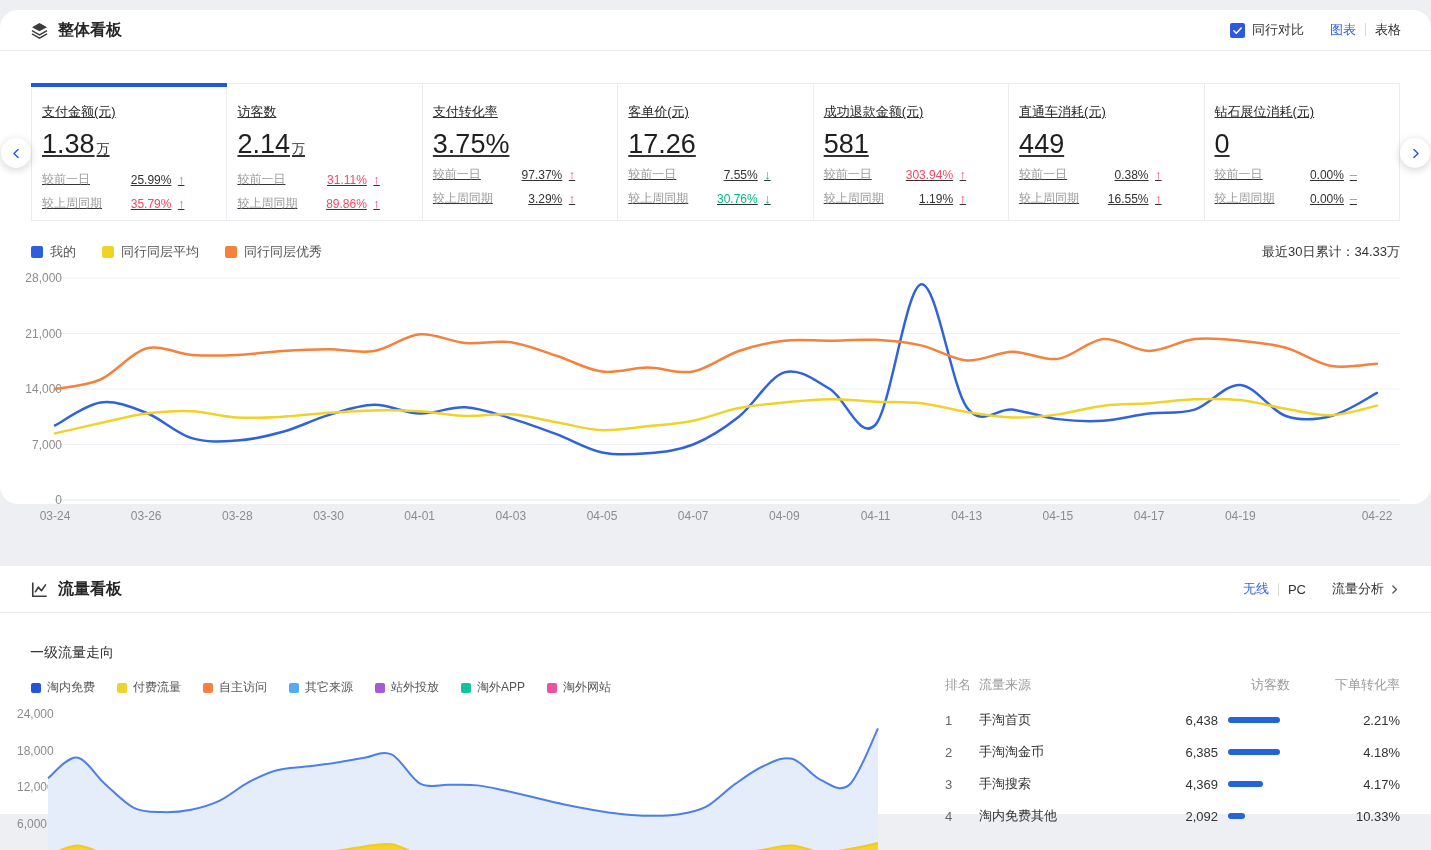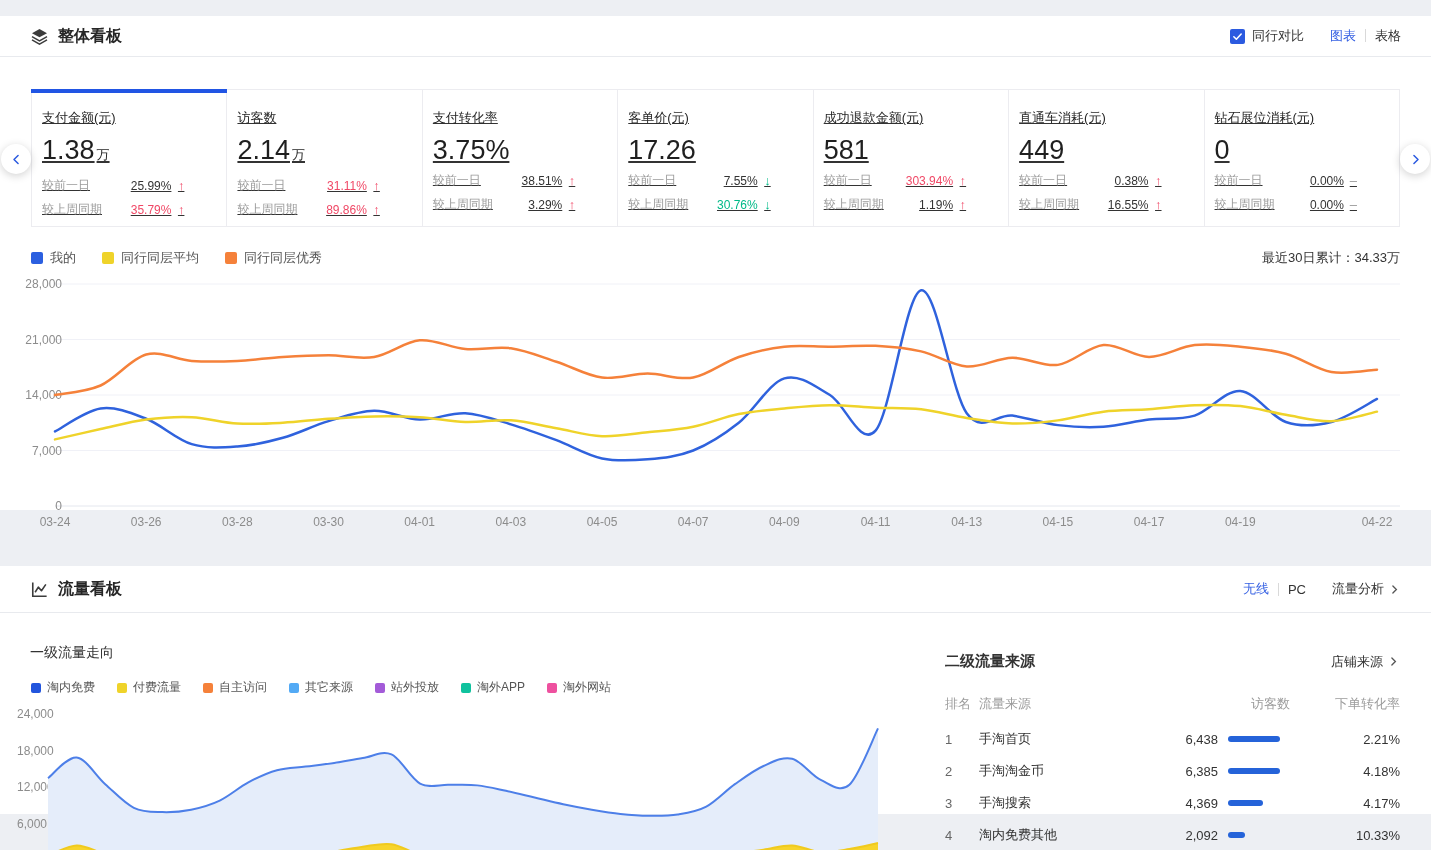--- a/index.html
+++ b/index.html
@@ -1,19 +1,19 @@
 <!DOCTYPE html>
 <html><head>
 <meta charset="utf-8">
 <style>
   * { margin:0; padding:0; box-sizing:border-box; }
   html,body { width:1431px; height:850px; overflow:hidden; background:#edeff3;
     font-family:"Liberation Sans","DejaVu Sans",sans-serif; color:#333; }
   .panel { position:absolute; left:0; right:0; background:#fff; }
-  #panel-overview { top:16px; height:494px; }
+  #panel-overview { top:10px; height:494px;border-radius:18px; }
   #panel-traffic { top:566px; height:248px; }
 
   .sec-header { height:41px; display:flex; align-items:center; padding:0 30px;
     border-bottom:1px solid #e8eaee; }
   #panel-traffic .sec-header { height:47px; }
   .sec-title { font-size:16px; font-weight:700; color:#262626; margin-left:9px; }
   .sec-icon { width:19px; height:19px; display:inline-flex; }
   .hdr-right { margin-left:auto; display:flex; align-items:center; font-size:13px; }
 
   .chk { width:15px; height:15px; background:#2b5ae0; border-radius:2px;
@@ -134,21 +134,21 @@
           <span class="mlabel">较上周同期</span>
           <span class="mval red">89.86%</span>
           <span class="arrow up">↑</span>
         </div>
       </div>
       <div class="card">
         <div class="card-label">支付转化率</div>
         <div class="card-value">3.75%</div>
         <div class="mrow">
           <span class="mlabel">较前一日</span>
-          <span class="mval dark">38.51%</span>
+          <span class="mval dark">97.37%</span>
           <span class="arrow up">↑</span>
         </div>
         <div class="mrow">
           <span class="mlabel">较上周同期</span>
           <span class="mval dark">3.29%</span>
           <span class="arrow up">↑</span>
         </div>
       </div>
       <div class="card">
         <div class="card-label">客单价(元)</div>
@@ -327,31 +327,20 @@
       <text x="17" y="91.19959999999999" font-size="12" fill="#8c8c8c">12,000</text>
       <text x="17" y="54.79939999999999" font-size="12" fill="#8c8c8c">18,000</text>
       <text x="17" y="18.39919999999998" font-size="12" fill="#8c8c8c">24,000</text>
       <path d="M48,78.09955C52.770114942528735,74.66175333333332,67.08045977011494,56.46165333333333,76.62068965517241,57.47277C86.16091954022988,58.48388666666666,95.70114942528735,75.77398166666666,105.24137931034483,84.16624999999999C114.7816091954023,92.55851833333332,124.32183908045977,103.17524333333333,133.86206896551724,107.82638C143.4022988505747,112.47751666666667,152.94252873563218,111.769735,162.48275862068965,112.07307C172.02298850574712,112.376405,181.5632183908046,111.56751166666666,191.10344827586206,109.64639C200.64367816091954,107.72526833333333,210.183908045977,105.09636499999999,219.72413793103448,100.54633999999999C229.26436781609195,95.99631499999998,238.80459770114942,87.40182333333333,248.3448275862069,82.34624C257.88505747126436,77.29065666666666,267.4252873563218,72.84174333333334,276.9655172413793,70.21284C286.5057471264368,67.58393666666666,296.0459770114943,67.78616,305.58620689655174,66.57282C315.1264367816092,65.35947999999999,324.66666666666663,64.34836333333334,334.2068965517241,62.9328C343.7471264367816,61.51723666666667,353.28735632183907,59.49500333333332,362.82758620689657,58.07943999999999C372.36781609195407,56.66387666666666,381.9080459770115,50.19273,391.44827586206895,54.43942C400.9885057471264,58.68611,410.52873563218395,78.50399666666667,420.0689655172414,83.55958C429.60919540229884,88.61516333333333,439.1494252873563,84.469585,448.6896551724138,84.77292C458.2298850574713,85.076255,467.7701149425287,84.36847333333333,477.3103448275862,85.37959C486.8505747126437,86.39070666666666,496.39080459770116,88.81738666666666,505.9310344827586,90.83962C515.471264367816,92.86185333333333,525.0114942528736,95.28853333333333,534.551724137931,97.51299C544.0919540229885,99.73744666666667,553.632183908046,102.16412666666666,563.1724137931035,104.18636C572.7126436781609,106.20859333333333,582.2528735632184,108.02860333333334,591.7931034482758,109.64639C601.3333333333333,111.26417666666666,610.8735632183908,112.88196333333333,620.4137931034483,113.89308C629.9540229885057,114.90419666666666,639.4942528735633,115.61197833333333,649.0344827586207,115.71309C658.5747126436781,115.81420166666666,668.1149425287357,116.016425,677.6551724137931,114.49975C687.1954022988506,112.98307500000001,696.735632183908,111.66862333333333,706.2758620689655,106.61304C715.8160919540229,101.55745666666667,725.3563218390805,90.94073166666666,734.8965517241379,84.16624999999999C744.4367816091954,77.39176833333332,753.9770114942529,70.21284,763.5172413793103,65.96615C773.0574712643678,61.71946,782.5977011494253,56.36054166666667,792.1379310344828,58.68611C801.6781609195402,61.01167833333333,811.2183908045977,75.57175833333332,820.7586206896551,79.91955999999999C830.2988505747126,84.26736166666666,839.8390804597701,93.36741166666667,849.3793103448276,84.77292C858.919540229885,76.17842833333333,873.2298850574713,37.755995,878,28.35261 L878,170 L48,170 Z" fill="#e5edfa"></path>
       <path d="M48,78.09955C52.770114942528735,74.66175333333332,67.08045977011494,56.46165333333333,76.62068965517241,57.47277C86.16091954022988,58.48388666666666,95.70114942528735,75.77398166666666,105.24137931034483,84.16624999999999C114.7816091954023,92.55851833333332,124.32183908045977,103.17524333333333,133.86206896551724,107.82638C143.4022988505747,112.47751666666667,152.94252873563218,111.769735,162.48275862068965,112.07307C172.02298850574712,112.376405,181.5632183908046,111.56751166666666,191.10344827586206,109.64639C200.64367816091954,107.72526833333333,210.183908045977,105.09636499999999,219.72413793103448,100.54633999999999C229.26436781609195,95.99631499999998,238.80459770114942,87.40182333333333,248.3448275862069,82.34624C257.88505747126436,77.29065666666666,267.4252873563218,72.84174333333334,276.9655172413793,70.21284C286.5057471264368,67.58393666666666,296.0459770114943,67.78616,305.58620689655174,66.57282C315.1264367816092,65.35947999999999,324.66666666666663,64.34836333333334,334.2068965517241,62.9328C343.7471264367816,61.51723666666667,353.28735632183907,59.49500333333332,362.82758620689657,58.07943999999999C372.36781609195407,56.66387666666666,381.9080459770115,50.19273,391.44827586206895,54.43942C400.9885057471264,58.68611,410.52873563218395,78.50399666666667,420.0689655172414,83.55958C429.60919540229884,88.61516333333333,439.1494252873563,84.469585,448.6896551724138,84.77292C458.2298850574713,85.076255,467.7701149425287,84.36847333333333,477.3103448275862,85.37959C486.8505747126437,86.39070666666666,496.39080459770116,88.81738666666666,505.9310344827586,90.83962C515.471264367816,92.86185333333333,525.0114942528736,95.28853333333333,534.551724137931,97.51299C544.0919540229885,99.73744666666667,553.632183908046,102.16412666666666,563.1724137931035,104.18636C572.7126436781609,106.20859333333333,582.2528735632184,108.02860333333334,591.7931034482758,109.64639C601.3333333333333,111.26417666666666,610.8735632183908,112.88196333333333,620.4137931034483,113.89308C629.9540229885057,114.90419666666666,639.4942528735633,115.61197833333333,649.0344827586207,115.71309C658.5747126436781,115.81420166666666,668.1149425287357,116.016425,677.6551724137931,114.49975C687.1954022988506,112.98307500000001,696.735632183908,111.66862333333333,706.2758620689655,106.61304C715.8160919540229,101.55745666666667,725.3563218390805,90.94073166666666,734.8965517241379,84.16624999999999C744.4367816091954,77.39176833333332,753.9770114942529,70.21284,763.5172413793103,65.96615C773.0574712643678,61.71946,782.5977011494253,56.36054166666667,792.1379310344828,58.68611C801.6781609195402,61.01167833333333,811.2183908045977,75.57175833333332,820.7586206896551,79.91955999999999C830.2988505747126,84.26736166666666,839.8390804597701,93.36741166666667,849.3793103448276,84.77292C858.919540229885,76.17842833333333,873.2298850574713,37.755995,878,28.35261" fill="none" stroke="#4d7fe8" stroke-width="2"></path>
       <path d="M48,155.75331C52.770114942528735,154.03441166666667,67.08045977011494,145.743255,76.62068965517241,145.43992C86.16091954022988,145.136585,95.70114942528735,151.91106666666667,105.24137931034483,153.9333C114.7816091954023,155.95553333333334,124.32183908045977,156.91609416666665,133.86206896551724,157.57332C143.4022988505747,158.23054583333334,152.94252873563218,157.876655,162.48275862068965,157.876655C172.02298850574712,157.876655,181.5632183908046,157.7249875,191.10344827586206,157.57332C200.64367816091954,157.4216525,210.183908045977,157.269985,219.72413793103448,156.96665C229.26436781609195,156.66331499999998,238.80459770114942,156.056645,248.3448275862069,155.75331C257.88505747126436,155.449975,267.4252873563218,155.449975,276.9655172413793,155.14664C286.5057471264368,154.843305,296.0459770114943,154.53997,305.58620689655174,153.9333C315.1264367816092,153.32663,324.66666666666663,152.71996000000001,334.2068965517241,151.50662C343.7471264367816,150.29327999999998,353.28735632183907,147.86659999999998,362.82758620689657,146.65326C372.36781609195407,145.43992,381.9080459770115,142.91212833333333,391.44827586206895,144.22658C400.9885057471264,145.5410316666667,410.52873563218395,152.61884833333335,420.0689655172414,154.53997C429.60919540229884,156.46109166666668,439.1494252873563,155.449975,448.6896551724138,155.75331C458.2298850574713,156.056645,467.7701149425287,156.15775666666667,477.3103448275862,156.35998C486.8505747126437,156.56220333333334,496.39080459770116,156.76442666666665,505.9310344827586,156.96665C515.471264367816,157.16887333333332,525.0114942528736,157.4216525,534.551724137931,157.57332C544.0919540229885,157.7249875,553.632183908046,157.77554333333333,563.1724137931035,157.876655C572.7126436781609,157.97776666666667,582.2528735632184,158.12943416666667,591.7931034482758,158.17999C601.3333333333333,158.23054583333334,610.8735632183908,158.23054583333334,620.4137931034483,158.17999C629.9540229885057,158.12943416666667,639.4942528735633,158.0283225,649.0344827586207,157.876655C658.5747126436781,157.7249875,668.1149425287357,157.62387583333333,677.6551724137931,157.269985C687.1954022988506,156.91609416666665,696.735632183908,156.41053583333334,706.2758620689655,155.75331C715.8160919540229,155.09608416666666,725.3563218390805,154.33774666666665,734.8965517241379,153.32663C744.4367816091954,152.31551333333334,753.9770114942529,151.00106166666666,763.5172413793103,149.68661C773.0574712643678,148.37215833333335,782.5977011494253,145.03547333333333,792.1379310344828,145.43992C801.6781609195402,145.84436666666667,811.2183908045977,151.50662,820.7586206896551,152.11329C830.2988505747126,152.71996000000001,839.8390804597701,150.59661499999999,849.3793103448276,149.07994C858.919540229885,147.563265,873.2298850574713,144.02435666666668,878,143.01324 L878,170 L48,170 Z" fill="#f7d42c"></path>
       <path d="M48,155.75331C52.770114942528735,154.03441166666667,67.08045977011494,145.743255,76.62068965517241,145.43992C86.16091954022988,145.136585,95.70114942528735,151.91106666666667,105.24137931034483,153.9333C114.7816091954023,155.95553333333334,124.32183908045977,156.91609416666665,133.86206896551724,157.57332C143.4022988505747,158.23054583333334,152.94252873563218,157.876655,162.48275862068965,157.876655C172.02298850574712,157.876655,181.5632183908046,157.7249875,191.10344827586206,157.57332C200.64367816091954,157.4216525,210.183908045977,157.269985,219.72413793103448,156.96665C229.26436781609195,156.66331499999998,238.80459770114942,156.056645,248.3448275862069,155.75331C257.88505747126436,155.449975,267.4252873563218,155.449975,276.9655172413793,155.14664C286.5057471264368,154.843305,296.0459770114943,154.53997,305.58620689655174,153.9333C315.1264367816092,153.32663,324.66666666666663,152.71996000000001,334.2068965517241,151.50662C343.7471264367816,150.29327999999998,353.28735632183907,147.86659999999998,362.82758620689657,146.65326C372.36781609195407,145.43992,381.9080459770115,142.91212833333333,391.44827586206895,144.22658C400.9885057471264,145.5410316666667,410.52873563218395,152.61884833333335,420.0689655172414,154.53997C429.60919540229884,156.46109166666668,439.1494252873563,155.449975,448.6896551724138,155.75331C458.2298850574713,156.056645,467.7701149425287,156.15775666666667,477.3103448275862,156.35998C486.8505747126437,156.56220333333334,496.39080459770116,156.76442666666665,505.9310344827586,156.96665C515.471264367816,157.16887333333332,525.0114942528736,157.4216525,534.551724137931,157.57332C544.0919540229885,157.7249875,553.632183908046,157.77554333333333,563.1724137931035,157.876655C572.7126436781609,157.97776666666667,582.2528735632184,158.12943416666667,591.7931034482758,158.17999C601.3333333333333,158.23054583333334,610.8735632183908,158.23054583333334,620.4137931034483,158.17999C629.9540229885057,158.12943416666667,639.4942528735633,158.0283225,649.0344827586207,157.876655C658.5747126436781,157.7249875,668.1149425287357,157.62387583333333,677.6551724137931,157.269985C687.1954022988506,156.91609416666665,696.735632183908,156.41053583333334,706.2758620689655,155.75331C715.8160919540229,155.09608416666666,725.3563218390805,154.33774666666665,734.8965517241379,153.32663C744.4367816091954,152.31551333333334,753.9770114942529,151.00106166666666,763.5172413793103,149.68661C773.0574712643678,148.37215833333335,782.5977011494253,145.03547333333333,792.1379310344828,145.43992C801.6781609195402,145.84436666666667,811.2183908045977,151.50662,820.7586206896551,152.11329C830.2988505747126,152.71996000000001,839.8390804597701,150.59661499999999,849.3793103448276,149.07994C858.919540229885,147.563265,873.2298850574713,144.02435666666668,878,143.01324" fill="none" stroke="#f0ca1e" stroke-width="2"></path>
     </svg>
 
   <div id="sources">
-    <div class="src-head">
-      <span class="src-title">二级流量来源</span>
-      <a class="src-link">
-        <span>店铺来源</span>
-        <span class="chev">
-            <svg viewBox="0 0 24 24" width="13" height="13">
-              <path d="M9 5.5 15.5 12 9 18.5" fill="none" stroke="#555" stroke-width="2.4" stroke-linecap="round"></path>
-            </svg>
-          </span>
-      </a>
-    </div>
     <div class="tbl-header">
       <span class="th-rank">排名</span>
       <span class="th-name">流量来源</span>
       <span class="th-vis">访客数</span>
       <span class="th-pct">下单转化率</span>
     </div>
     <div id="tbody">
         <div class="trow">
           <span class="c-rank">1</span>
           <span class="c-name">手淘首页</span>

